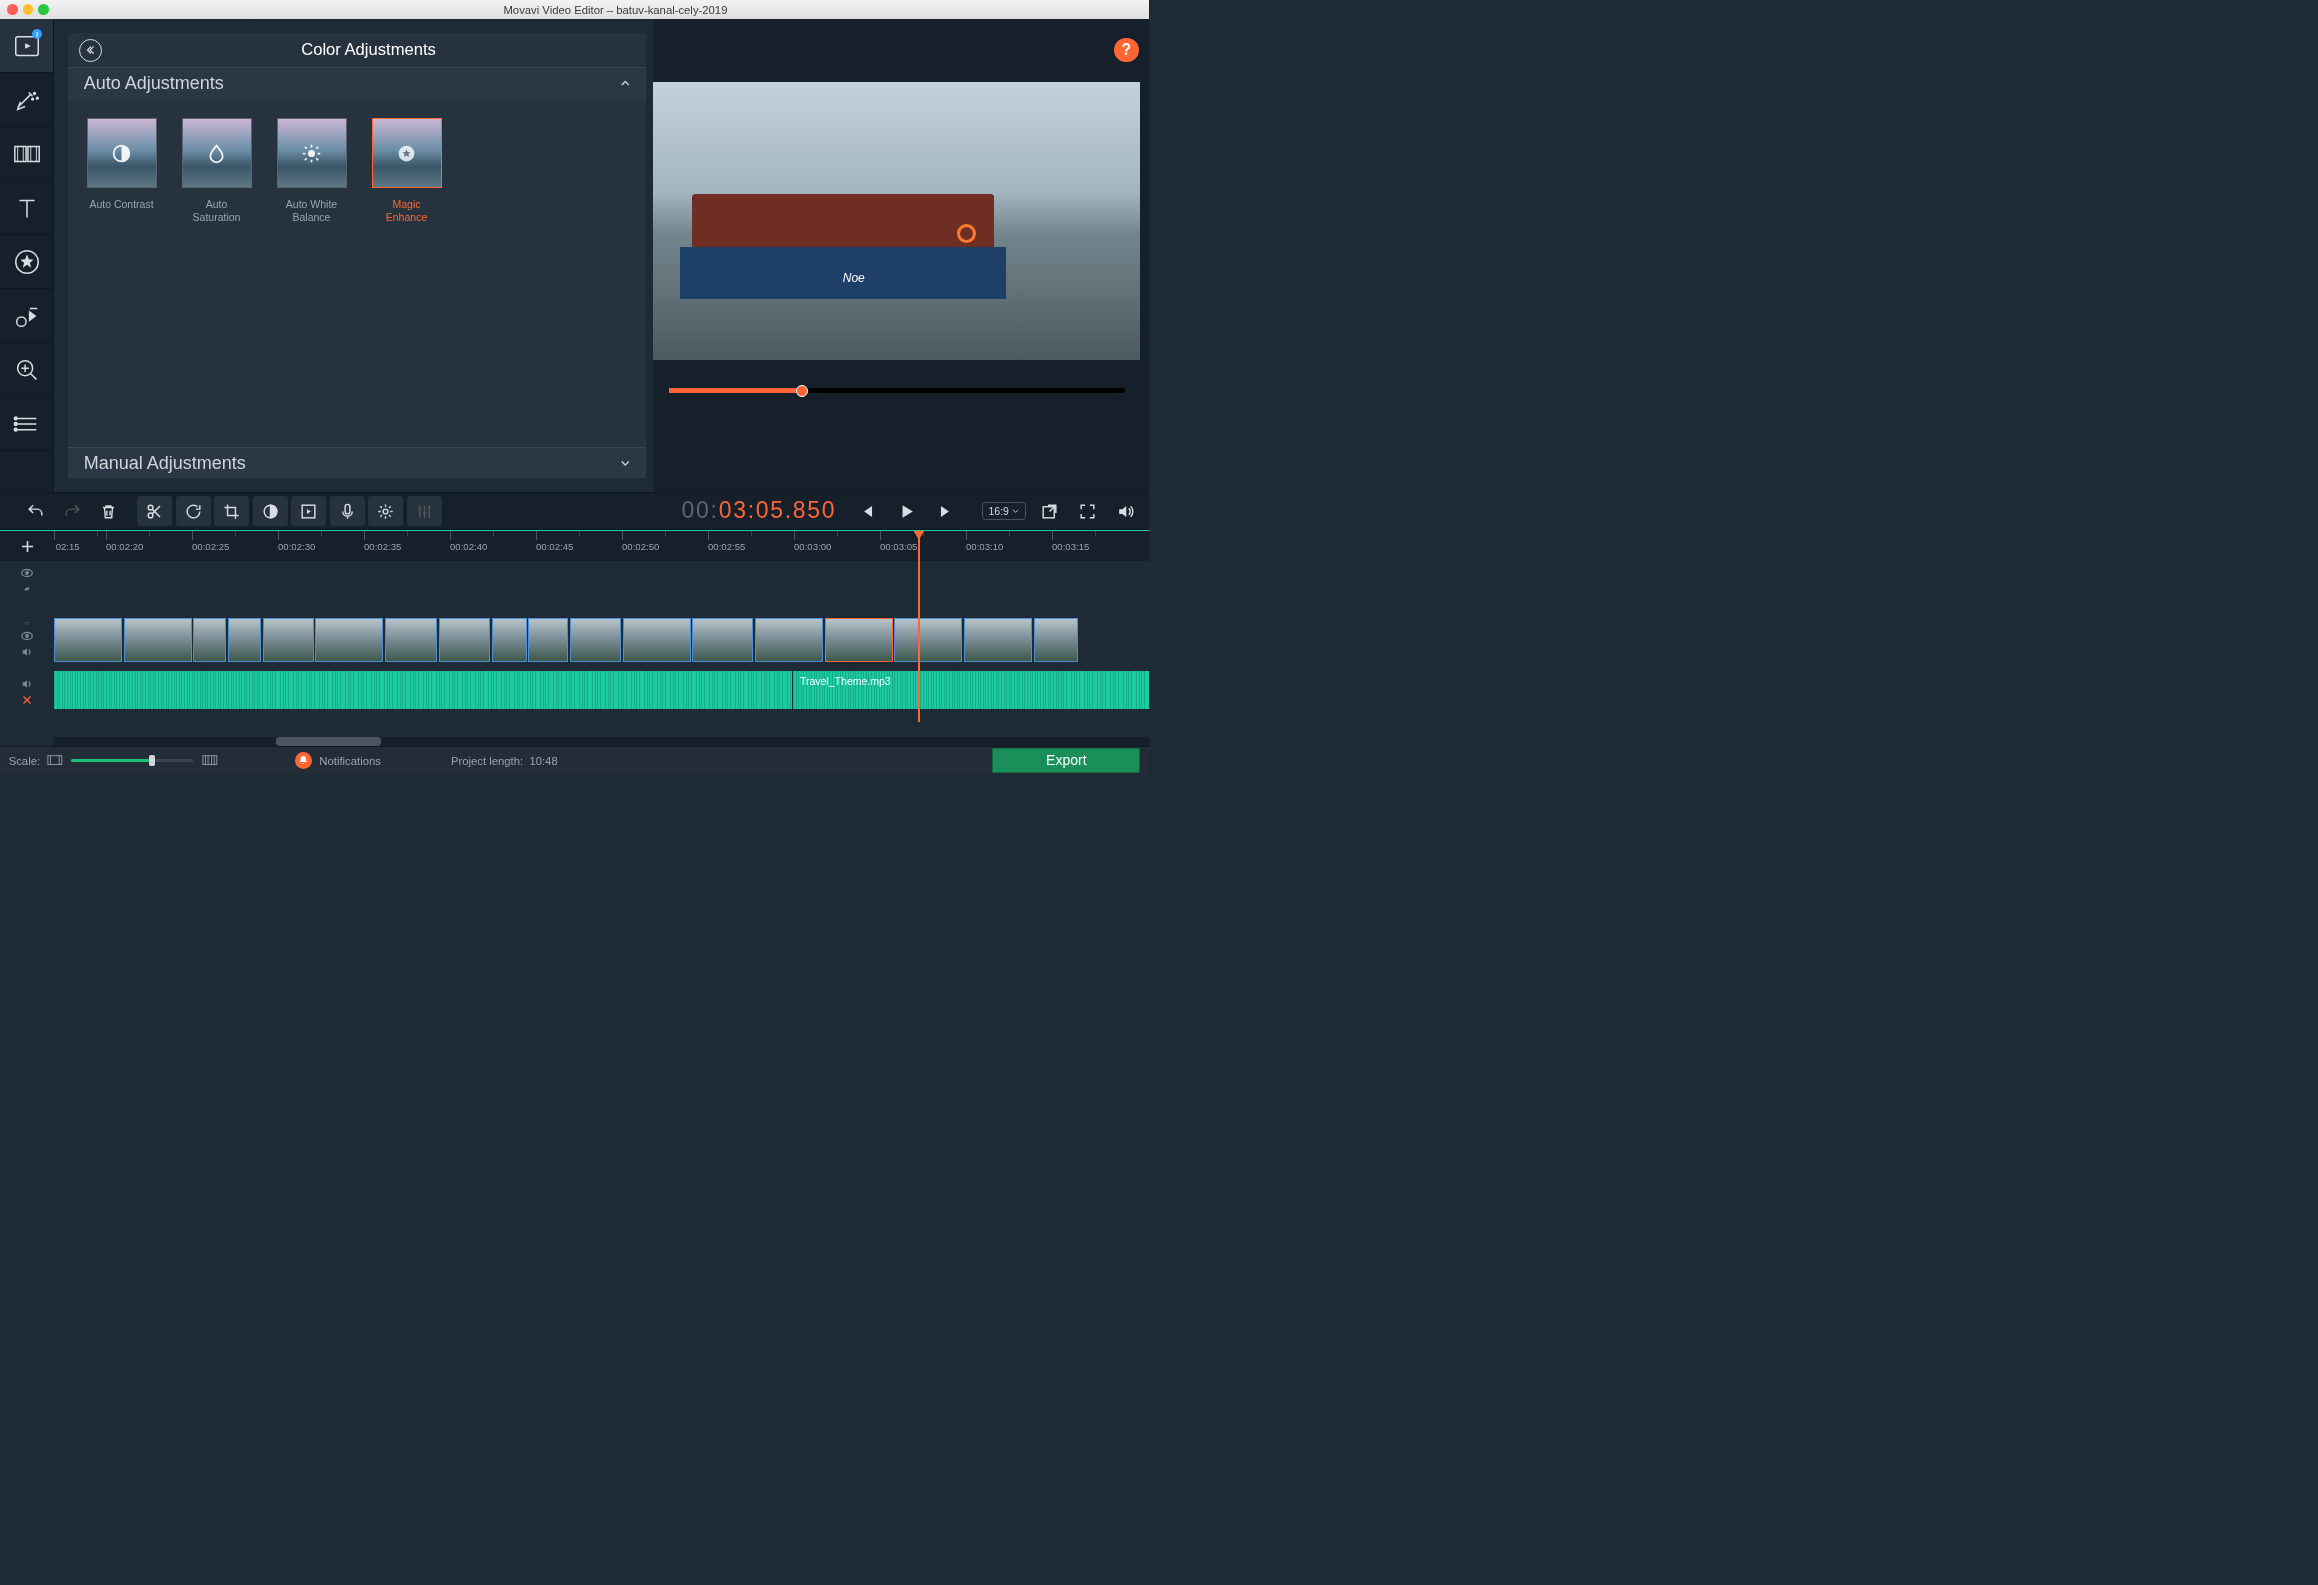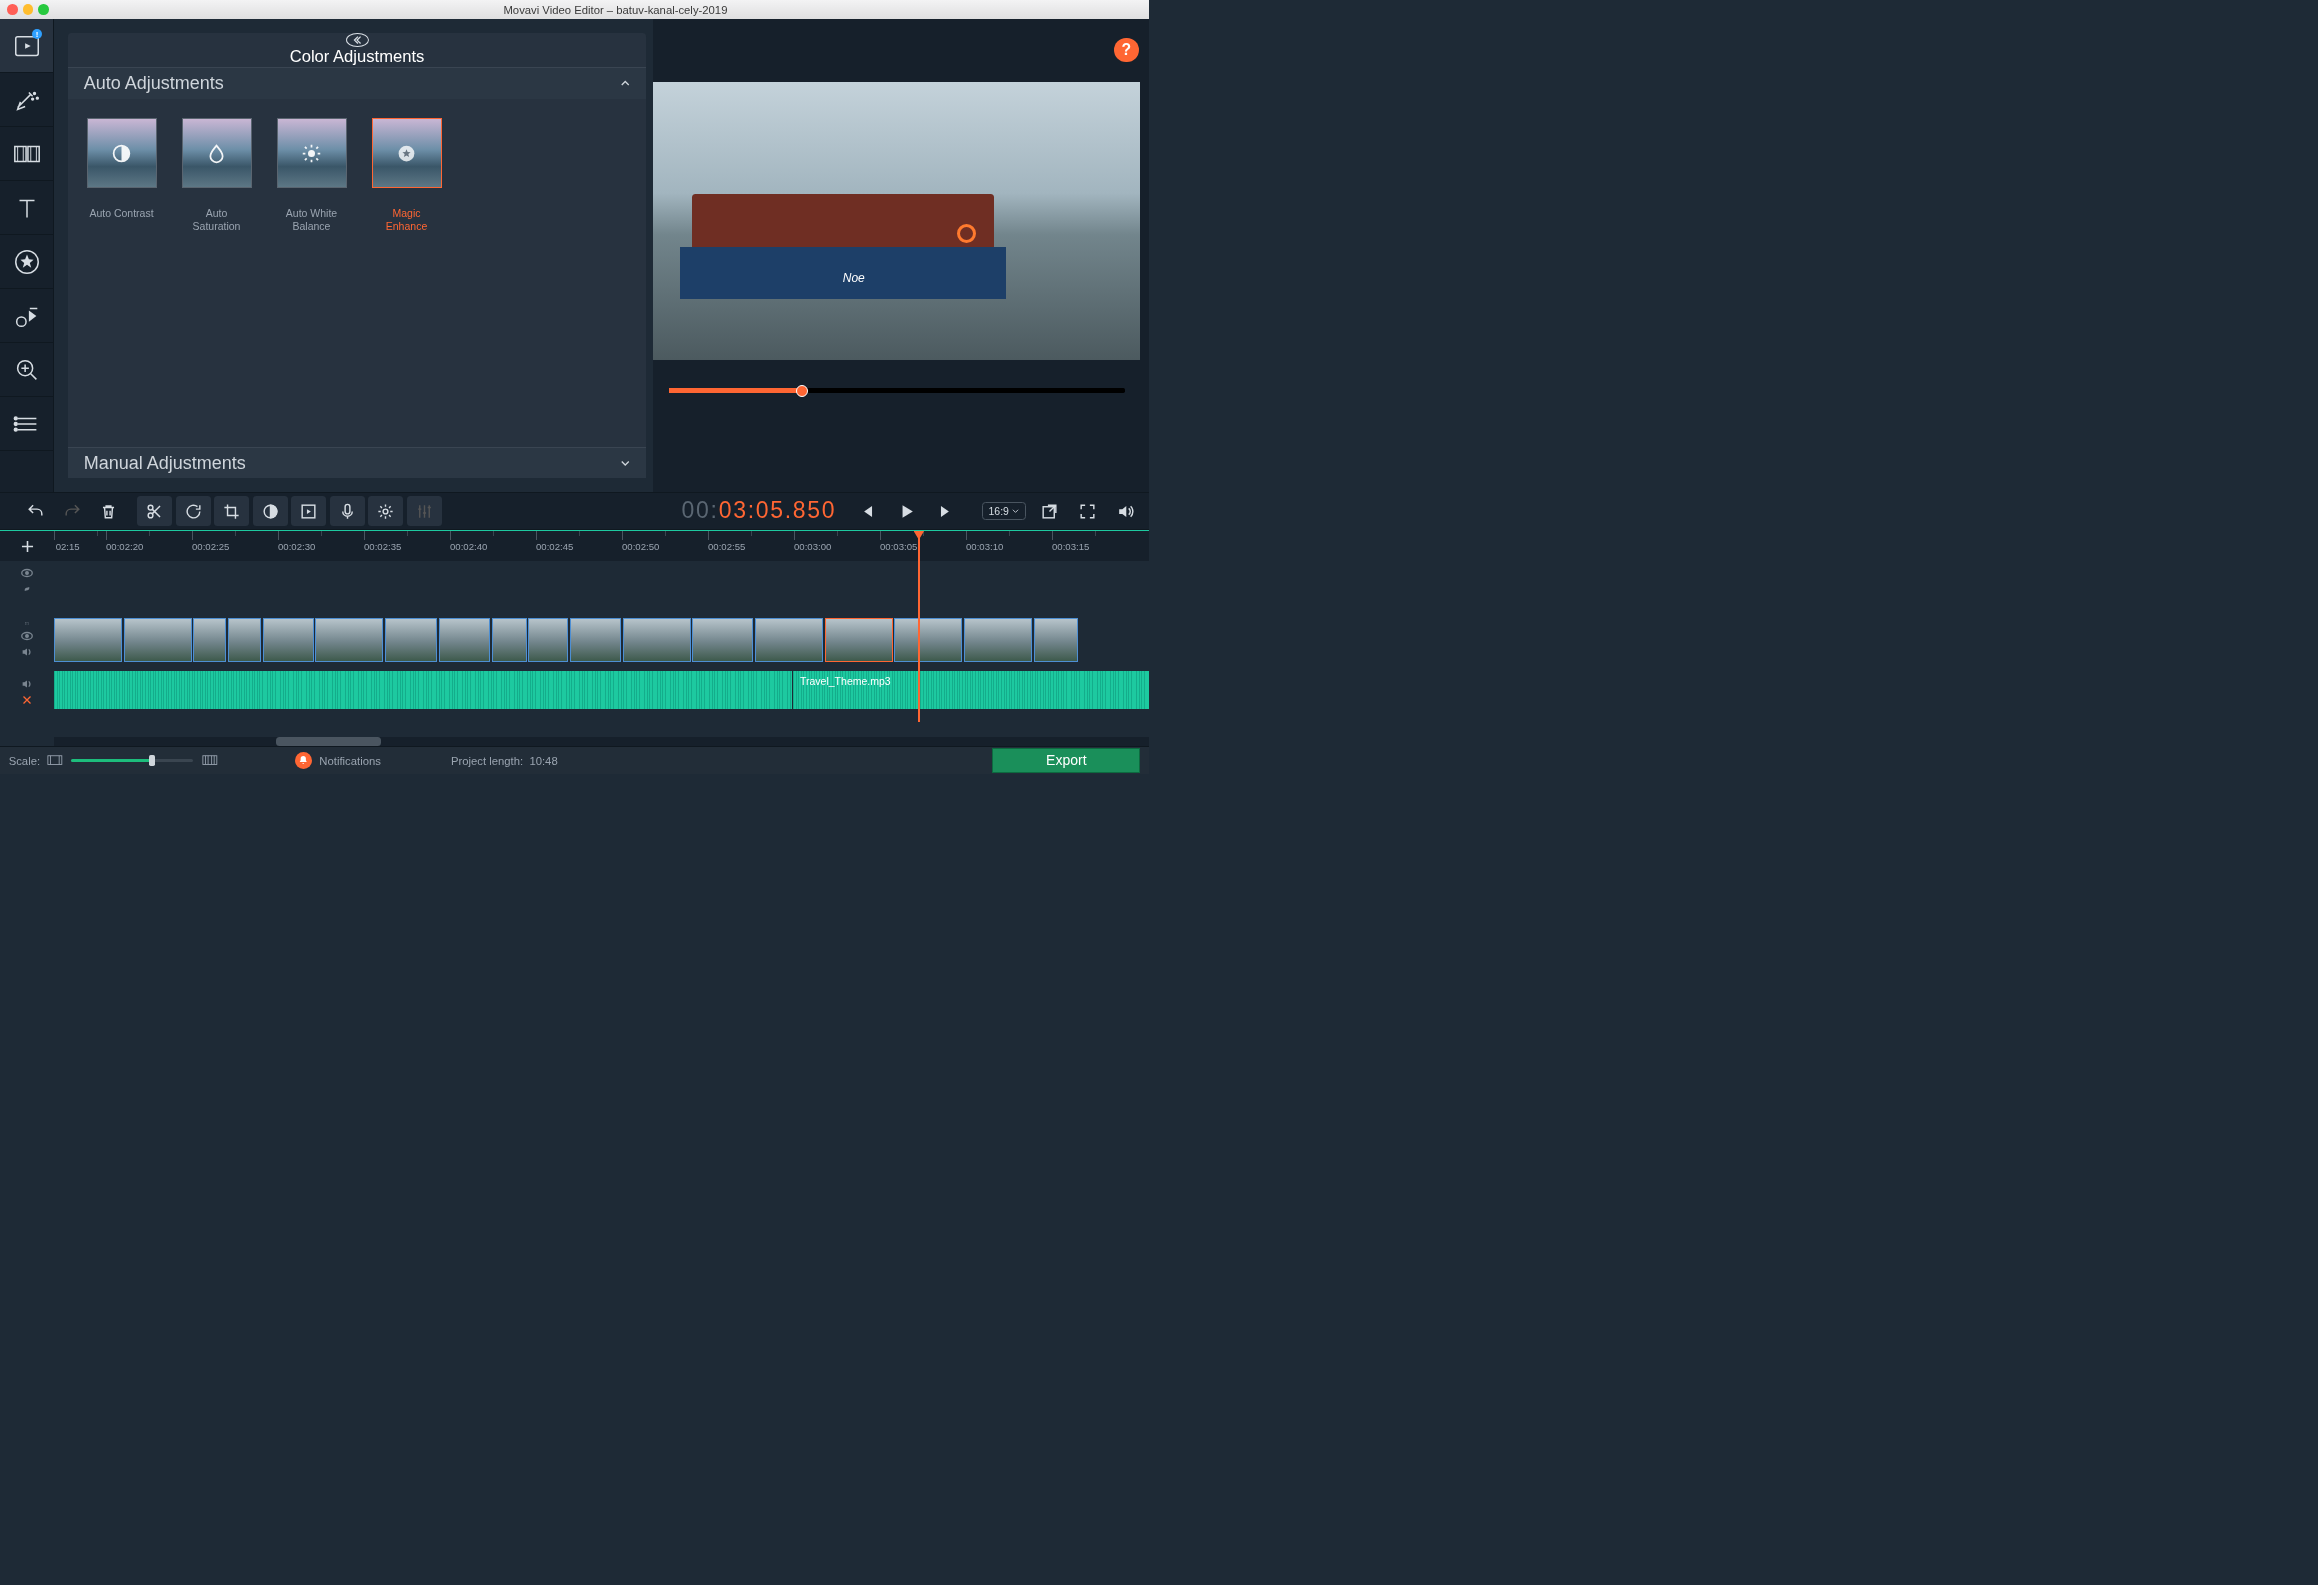--- a/index.html
+++ b/index.html
@@ -33,30 +33,30 @@
   
   .sidebar{width:54px;background:var(--bg-darker);display:flex;flex-direction:column;border-right:0.9px solid var(--border-dark);}
   .sb-item{height:54px;display:flex;align-items:center;justify-content:center;border-bottom:0.9px solid var(--border-dark);cursor:pointer;}
   .sb-item svg{width:30px;height:30px;fill:none;stroke:var(--text-main);stroke-width:1.6;}
   .sb-item.active{background:var(--bg-panel);}
   .badge{position:absolute;width:10.5px;height:10.5px;background:#2fa0ff;border-radius:50%;margin-left:21px;margin-top:-23px;display:flex;align-items:center;justify-content:center;color:#fff;font-size:7.9px;font-weight:bold;}
   
   
   .panel-wrap{flex:0 0 599px;padding:14px 7px 14px 14px;background:var(--bg-dark);}
   .panel{background:var(--bg-panel);border-radius:3.5px;height:100%;display:flex;flex-direction:column;}
-  .panel-head{display:flex;align-items:center;height:35px;border-bottom:0.9px solid #3a4552;padding:0 10.5px;flex-direction:column;}
+  .panel-head{display:flex;align-items:center;height:35px;border-bottom:0.9px solid #3a4552;padding:0 10.5px;}
   .back-btn{width:23px;height:23px;border:1.3px solid var(--text-main);border-radius:50%;display:flex;align-items:center;justify-content:center;cursor:pointer;}
   .panel-title{flex:1;text-align:center;font-size:16.6px;color:#fff;}
   .sect-head{height:31px;display:flex;align-items:center;padding:0 15.7px;background:#2b3744;font-size:18px;color:#cfd5db;justify-content:space-between;cursor:pointer;}
   .presets{flex:1;display:flex;gap:23px;padding:19px 17.5px;overflow:hidden;}
   .preset{width:72px;display:flex;flex-direction:column;align-items:center;text-align:center;cursor:pointer;}
   .thumb{width:70px;height:70px;background:linear-gradient(180deg,#c9b6d4 0%,#6d8fa8 45%,#3a5668 70%,#5d7785 100%);border:0.9px solid #5a6570;position:relative;display:flex;align-items:center;justify-content:center;}
   .thumb svg{width:21px;height:21px;fill:#fff;opacity:.92;}
   .preset.sel .thumb{border:1.7px solid var(--accent-orange);}
-  .preset-label{font-size:10.5px;margin-top:19px;color:var(--text-dim);line-height:1.25;}
+  .preset-label{font-size:10.5px;margin-top:10px;color:var(--text-dim);line-height:1.25;}
   .preset.sel .preset-label{color:var(--accent-orange);}
   
   
   .preview{flex:1;background:var(--bg-darker);display:flex;flex-direction:column;padding:14px 8.7px 7px 0;position:relative;}
   .help{position:absolute;top:19px;right:10.5px;width:24.4px;height:24.4px;border-radius:50%;background:var(--accent-orange);color:#fff;display:flex;align-items:center;justify-content:center;font-weight:bold;font-size:15.7px;cursor:pointer;}
   .video{margin:49px 0 0 0;height:278px;background:linear-gradient(180deg,#c4d2da 0%,#a2b5bf 40%,#72858c 55%,#4c5a5f 100%);position:relative;overflow:hidden;}
   .boat{position:absolute;left:8%;bottom:22%;width:62%;height:42%;}
   .boat-top{position:absolute;bottom:42%;left:0;width:100%;height:48%;background:#6f2e23;border-radius:3.5px 3.5px 0 0;}
   .boat-bot{position:absolute;bottom:0;left:-4%;width:108%;height:44%;background:#1d3f68;}
   .boat-name{position:absolute;bottom:12%;left:38%;color:#fff;font-size:12px;font-style:italic;margin-left:36px;}

